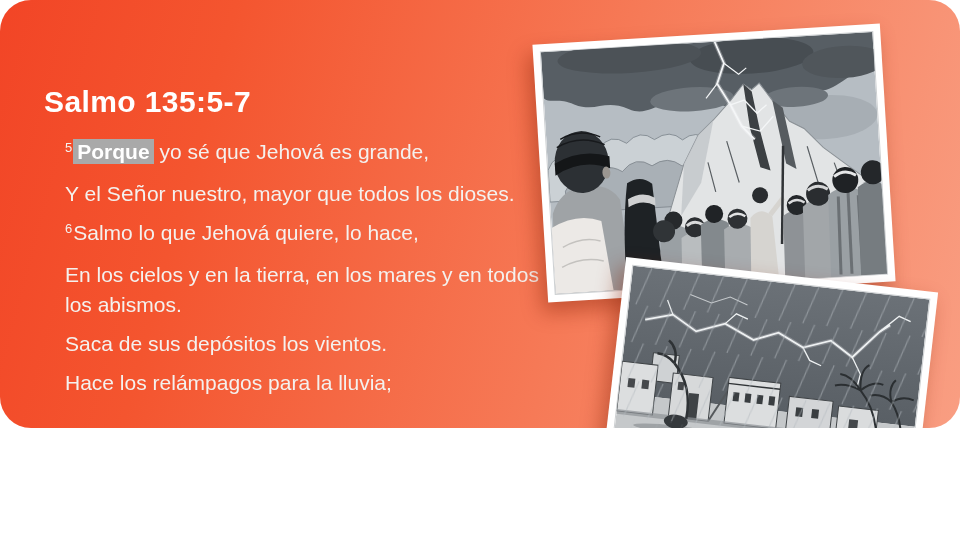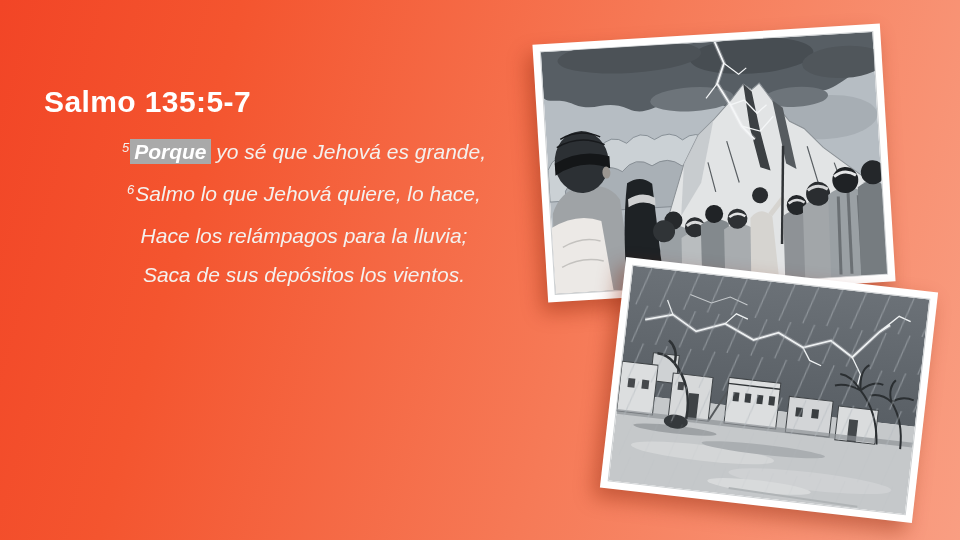--- a/index.html
+++ b/index.html
@@ -1,34 +1,33 @@
 <!DOCTYPE html>
 <html><head>
 <meta charset="utf-8">
 <style>
   html,body{margin:0;padding:0;}
   .slide{
     position:relative;
-    width:960px;height:540px;
+    width:960px;height:428px;
     overflow:hidden;
     background:linear-gradient(105deg,#f24526 0%,#f4552f 22%,#f67a57 60%,#f99e82 100%);
     font-family:"Liberation Sans",sans-serif;
+    border-radius:31px;
   }
   .content{
     position:absolute;left:30px;top:84px;width:548px;
   }
   .title{
     margin:0 0 17px 14px;
     font-size:30px;line-height:36px;
     font-weight:bold;color:#ffffff;letter-spacing:.4px;
   }
   .verses{
     width:478px;margin:16px auto;
-    text-align:center;
-    font-style:italic;
     font-size:21px;line-height:30px;
     color:#f4f1ee;
   }
   .verses p{margin:0 0 9px 0;}
   .vnum{
     font-size:13px;position:relative;top:-7px;margin-right:1px;
   }
   .hl{
     background:#a9a9a9;color:#ffffff;font-weight:bold;
     padding:1px 4px;
@@ -46,28 +45,30 @@
 <body>
 
 <div class="slide">
 
   <div class="content">
     <h1 class="title">Salmo 135:5-7</h1>
 
     <div class="verses">
       <p><span class="vnum">5</span><span class="hl">Porque</span><span> yo sé que Jehová es grande,</span></p>
 
+      <p><span>Y el S</span><span class="subst">eñ</span><span>or nuestro, mayor que todos los dioses.</span></p>
 
       <p><span class="vnum">6</span><span>Salmo lo que Jehová quiere, lo hace,</span></p>
 
-
+      <p><span>En los cielos y en la tierra, en los mares y en todos los abismos.</span></p>
+
+
+      <p><span>Saca de sus depósitos los vientos.</span></p>
 
       <p><span>Hace los relámpagos para la lluvia;</span></p>
-
-      <p><span>Saca de sus depósitos los vientos.</span></p>
     </div>
   </div>
 
   <div class="photo photo-1">
     <svg width="332" height="242" viewBox="0 0 332 242" xmlns="http://www.w3.org/2000/svg">
 
       <rect x="0" y="0" width="332" height="242" fill="#b6bdc3"></rect>
       <ellipse cx="280" cy="82" rx="52" ry="22" fill="#a7aeb4"></ellipse>
 
       <path d="M0,0 H332 V30 C300,42 290,62 262,54 C240,48 238,66 216,60 C200,56 196,72 178,64 C160,56 150,72 132,64 C110,54 104,72 84,62 C60,50 52,64 30,54 C14,46 6,52 0,46 Z" fill="#575e64"></path>

